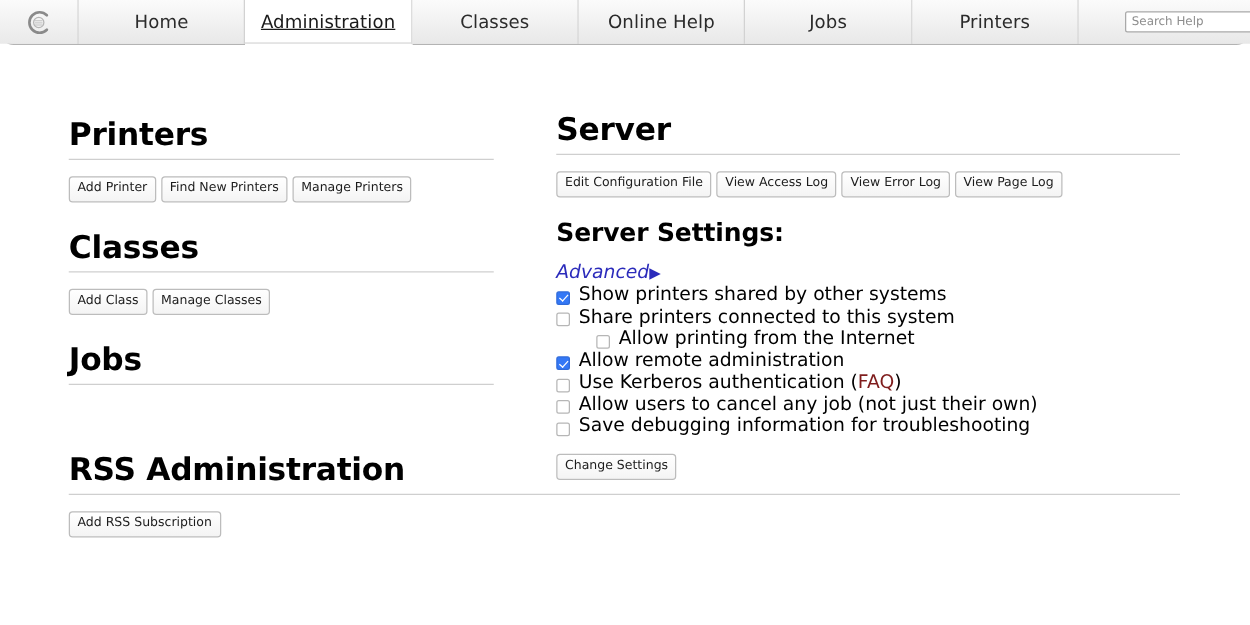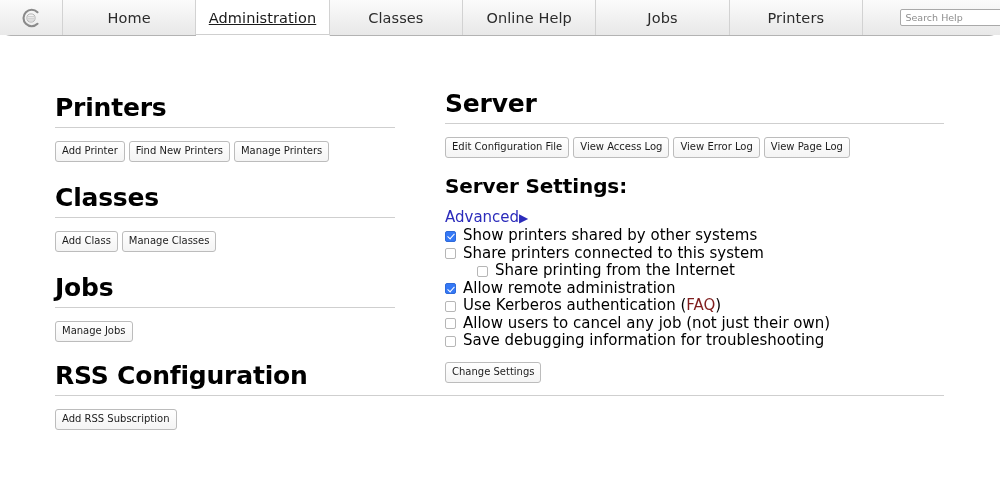--- a/index.html
+++ b/index.html
@@ -146,26 +146,27 @@
   }
 
   
   .advanced-link {
     display: inline-block;
     color: #2b2bbb;
     font-size: 15px;
     text-decoration: none;
     margin: 6px 0 1px 0;
     cursor: pointer;
+    font-style: italic;
   }
   .advanced-link .tri { font-size: 12px; }
 
   .opt {
     display: flex;
-    align-items: center;
+    align-items: flex-end;
     margin: 0 0 1px 0;
     font-size: 15px;
     line-height: 16.5px;
   }
   .opt.indent { padding-left: 32px; }
 
   .cbox {
     width: 11px;
     height: 11px;
     flex: 0 0 11px;
@@ -240,23 +241,20 @@
       <span class="btn">Manage Printers</span>
     </div>
 
     <h2 class="section" style="margin-top:22px;">Classes</h2>
     <div class="btn-row">
       <span class="btn">Add Class</span>
       <span class="btn">Manage Classes</span>
     </div>
 
     <h2 class="section" style="margin-top:22px;">Jobs</h2>
-    <div class="btn-row">
-      <span class="btn">Manage Jobs</span>
-    </div>
   </div>
 
   <div class="col-right">
 
     <h2 class="section">Server</h2>
 
     <div class="btn-row">
       <span class="btn">Edit Configuration File</span>
       <span class="btn">View Access Log</span>
       <span class="btn">View Error Log</span>
@@ -274,21 +272,21 @@
       <span class="opt-label">Show printers shared by other systems</span>
     </div>
 
     <div class="opt">
       <span class="cbox"></span>
       <span class="opt-label">Share printers connected to this system</span>
     </div>
 
     <div class="opt indent">
       <span class="cbox"></span>
-      <span class="opt-label">Share printing from the Internet</span>
+      <span class="opt-label">Allow printing from the Internet</span>
     </div>
 
     <div class="opt">
       <span class="cbox checked"></span>
       <span class="opt-label">Allow remote administration</span>
     </div>
 
     <div class="opt">
       <span class="cbox"></span>
       <span class="opt-label"><span>Use Kerberos authentication (</span><a class="inline-link">FAQ</a><span>)</span></span>
@@ -303,19 +301,19 @@
       <span class="cbox"></span>
       <span class="opt-label">Save debugging information for troubleshooting</span>
     </div>
 
     <div class="settings-btn-row">
       <span class="btn">Change Settings</span>
     </div>
   </div>
 
   <div class="col-full">
-    <h2 class="section">RSS Configuration</h2>
+    <h2 class="section">RSS Administration</h2>
     <div class="btn-row">
       <span class="btn">Add RSS Subscription</span>
     </div>
   </div>
 
 </div>
 
 </body></html>

